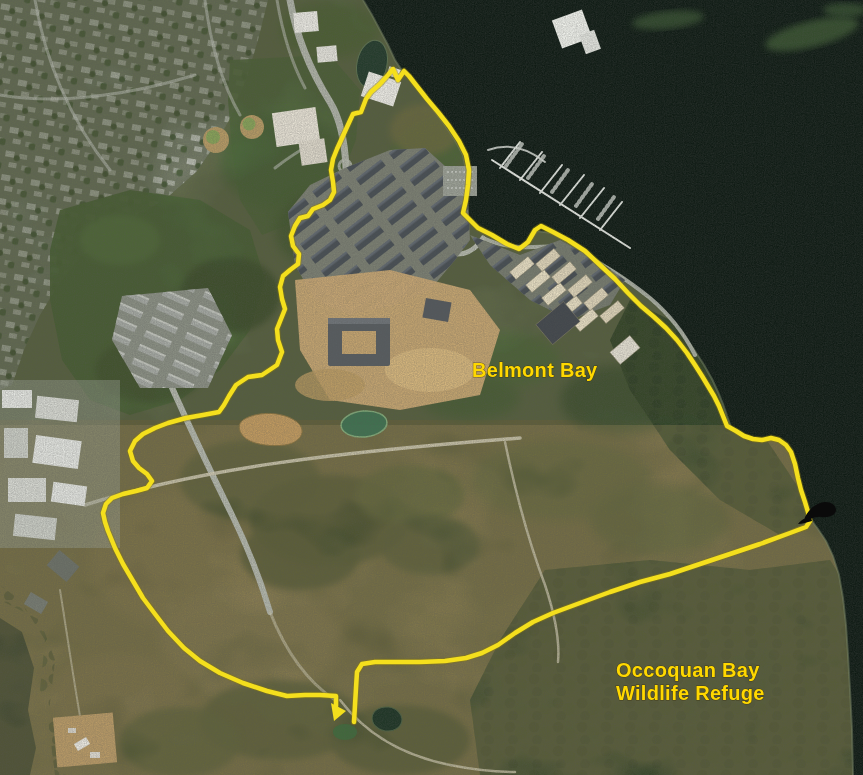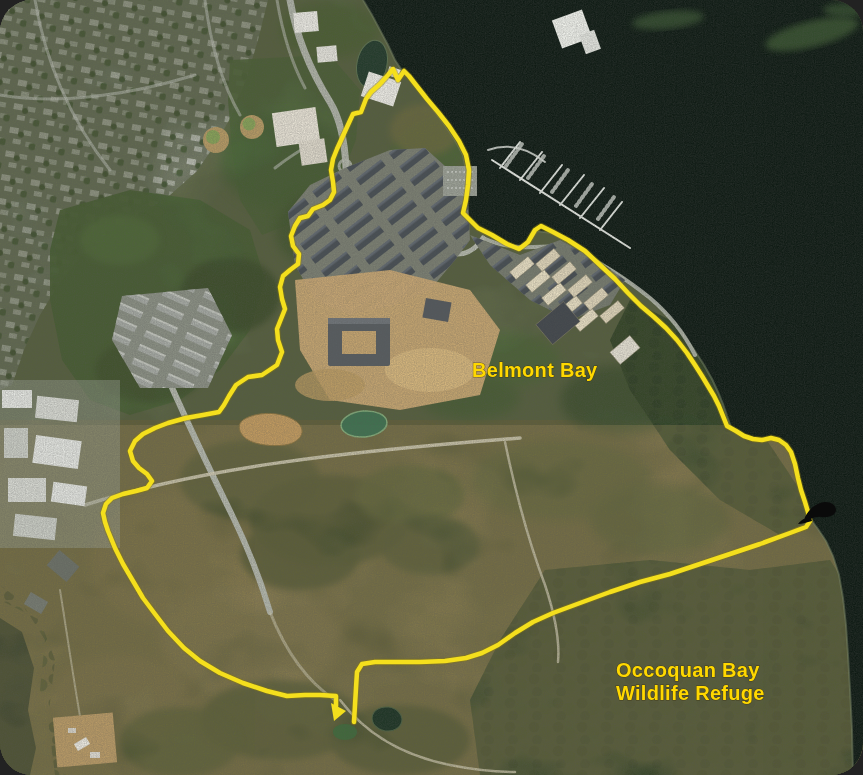--- a/index.html
+++ b/index.html
@@ -1,16 +1,16 @@
 <!DOCTYPE html>
 <html><head>
 <meta charset="utf-8">
 <style>
   html,body{margin:0;padding:0;background:#222;}
-  .map-frame{position:relative;width:863px;height:775px;overflow:hidden;font-family:"Liberation Sans",sans-serif;border-radius:32px;}
+  .map-frame{position:relative;width:863px;height:775px;overflow:hidden;font-family:"Liberation Sans",sans-serif;}
   .map-frame svg{display:block;width:863px;height:775px;}
   .map-label{font-family:"Liberation Sans",sans-serif;font-weight:bold;font-size:20px;paint-order:stroke;stroke:rgba(55,42,0,0.55);stroke-width:1px;letter-spacing:.3px;}
 </style>
 </head>
 <body>
 
 <div class="map-frame">
 <svg viewBox="0 0 863 775" xmlns="http://www.w3.org/2000/svg">
   <defs>
     <filter id="mottle" x="-5%" y="-5%" width="110%" height="110%">

